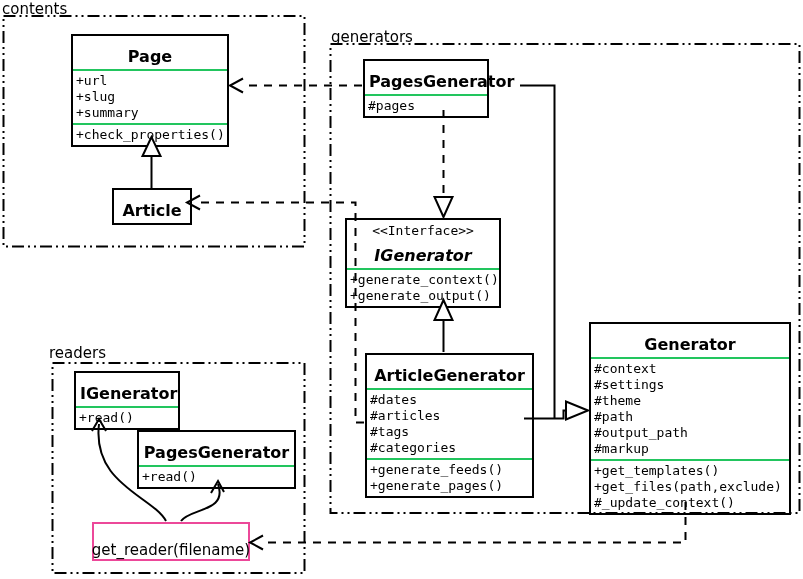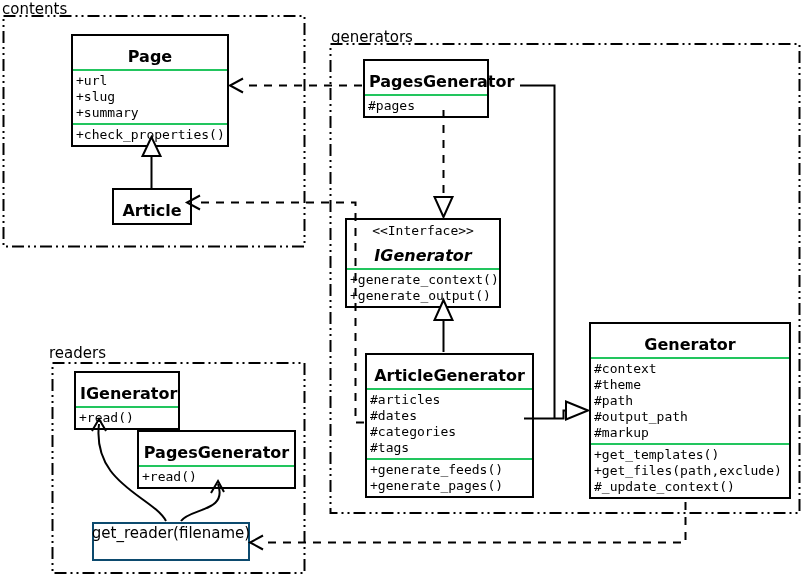--- a/index.html
+++ b/index.html
@@ -6,22 +6,22 @@
   #canvas{position:relative;width:803px;height:579px;background:#ffffff;overflow:hidden;
           font-family:"DejaVu Sans",sans-serif;color:#000;}
   #wires{position:absolute;left:0;top:0;width:803px;height:579px;pointer-events:none;z-index:3;}
   .pkg-label{position:absolute;z-index:2;font:15px "DejaVu Sans",sans-serif;color:#000000;}
   .uml-class{position:absolute;z-index:2;background:#fff;border:2px solid #000;box-sizing:border-box;}
   .uml-title{font:bold 16px "DejaVu Sans",sans-serif;text-align:center;padding:3px 4px;line-height:19px;margin-top:8px;}
   .uml-stereo{font:13px "DejaVu Sans Mono",monospace;text-align:center;line-height:15px;padding-top:3px;}
   .uml-stereo + .uml-title{padding-top:0;font-style:italic;}
   .uml-section{border-top:2px solid #22c55e;padding:2px 3px;}
   .uml-line{font:13px "DejaVu Sans Mono",monospace;line-height:16px;white-space:pre;}
-  .plain-box{position:absolute;z-index:2;background:#fff;border:2px solid #0c4a6e;box-sizing:border-box;
-             display:flex;align-items:flex-start;justify-content:center;font:15px "DejaVu Sans",sans-serif;}
+  .plain-box{position:absolute;z-index:2;background:#fff;border:2px solid #ec4899;box-sizing:border-box;
+             display:flex;align-items:flex-end;justify-content:center;font:15px "DejaVu Sans",sans-serif;}
   .wire{stroke:#000;stroke-width:2;fill:none;}
   .wire-dash{stroke-dasharray:8 7;}
   .pkg-border{stroke:#000;stroke-width:2;fill:none;stroke-dasharray:12 4 2 4 2 4;}
   .tri{fill:#fff;stroke:#000;stroke-width:2;}
   .vhead{stroke:#000;stroke-width:2;fill:none;}
 </style>
 </head>
 <body>
 
 <div id="canvas">
@@ -111,35 +111,36 @@
     <div class="uml-title">IGenerator</div>
     <div class="uml-section">
       <div class="uml-line">+generate_context()</div>
       <div class="uml-line">+generate_output()</div>
     </div>
   </div>
 
   <div class="uml-class" style="left:365px;top:353px;width:169px">
     <div class="uml-title">ArticleGenerator</div>
     <div class="uml-section">
+      <div class="uml-line">#dates</div>
       <div class="uml-line">#articles</div>
-      <div class="uml-line">#dates</div>
+      <div class="uml-line">#tags</div>
       <div class="uml-line">#categories</div>
-      <div class="uml-line">#tags</div>
     </div>
     <div class="uml-section">
       <div class="uml-line">+generate_feeds()</div>
       <div class="uml-line">+generate_pages()</div>
     </div>
   </div>
 
   <div class="uml-class" style="left:589px;top:322px;width:202px">
     <div class="uml-title">Generator</div>
     <div class="uml-section">
       <div class="uml-line">#context</div>
+      <div class="uml-line">#settings</div>
       <div class="uml-line">#theme</div>
       <div class="uml-line">#path</div>
       <div class="uml-line">#output_path</div>
       <div class="uml-line">#markup</div>
     </div>
     <div class="uml-section">
       <div class="uml-line">+get_templates()</div>
       <div class="uml-line">+get_files(path,exclude)</div>
       <div class="uml-line">#_update_context()</div>
     </div>

